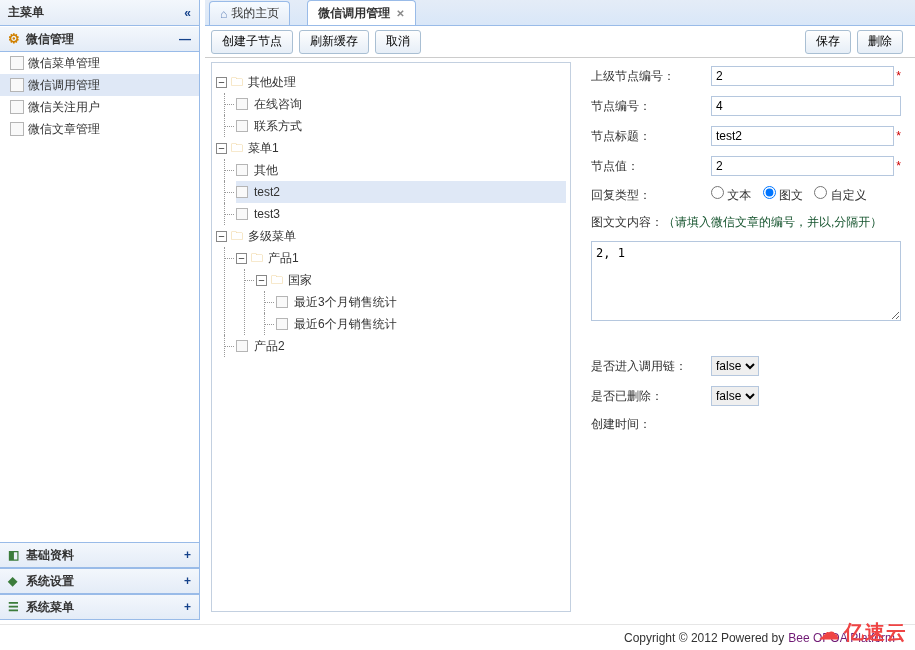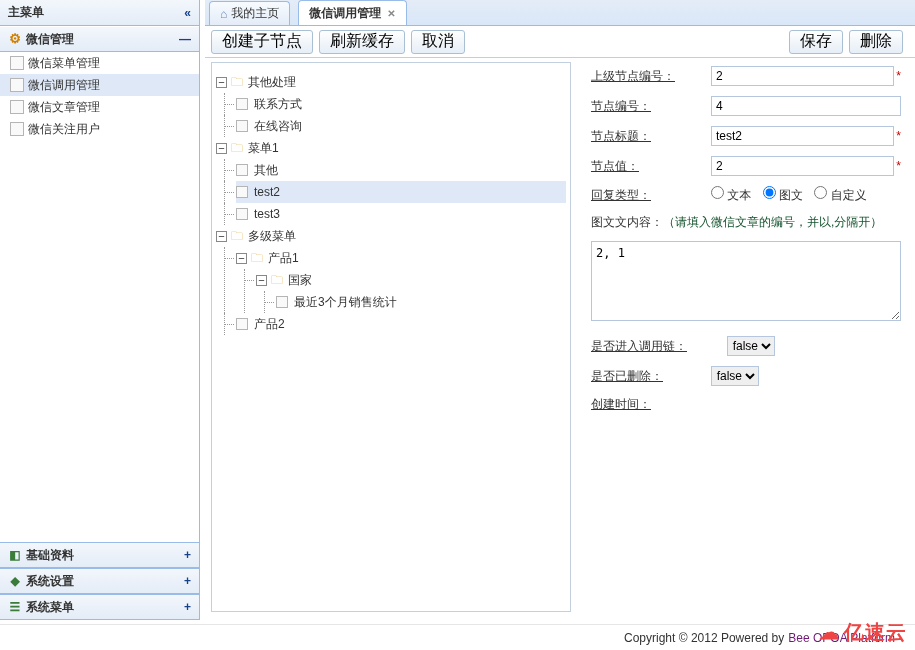--- a/index.html
+++ b/index.html
@@ -2,70 +2,70 @@
 <html><head>
 <meta charset="utf-8">
 <style>
 * { box-sizing: border-box; margin: 0; padding: 0; }
 body { font-family: Arial, "Microsoft YaHei", sans-serif; font-size: 12px; color: #333; background: #fff; width: 915px; height: 650px; position: relative; }
 
 
 .sidebar { position: absolute; left: 0; top: 0; width: 200px; height: 620px; border-right: 1px solid #99bbe8; display: flex; flex-direction: column; }
 .sidebar-header { display: flex; justify-content: space-between; align-items: center; height: 26px; padding: 0 8px; background: linear-gradient(#f3f7fc,#e4ecf7); border-bottom: 1px solid #99bbe8; font-weight: bold; }
 .collapse-btn { font-weight: bold; cursor: pointer; color: #15428b;}
-.acc-panel-header { display: flex; justify-content: space-between; align-items: center; height: 26px; padding: 0 8px; background: linear-gradient(#f3f7fc,#e4ecf7); border-top:1px solid #fff; border-bottom: 1px solid #99bbe8; font-weight: bold; cursor: pointer; text-align: center;}
+.acc-panel-header { display: flex; justify-content: space-between; align-items: center; height: 26px; padding: 0 8px; background: linear-gradient(#f3f7fc,#e4ecf7); border-top:1px solid #fff; border-bottom: 1px solid #99bbe8; font-weight: bold; cursor: pointer;}
 .acc-panel-header .toggle { color:#15428b; font-weight:bold;}
 .acc-panel-body { flex: 1; background: #fff; overflow: auto; }
 .nav-item { display: flex; align-items: center; height: 22px; padding-left: 28px; cursor: pointer; position: relative; }
 .nav-item.active { background: #dfe8f6; }
 .nav-item::before { content:""; position:absolute; left:10px; top:4px; width:12px; height:12px; border:1px solid #b5b5b5; background:#f9f9f9;}
 .acc-icon { width: 14px; height: 14px; margin-right: 4px; display:inline-block;}
 .acc-icon.cog::before { content:"⚙"; color:#d08000; font-size:13px;}
 .acc-icon.db::before { content:"◧"; color:#3b7c3b;}
 .acc-icon.sys::before { content:"◆"; color:#3b7c3b;}
 .acc-icon.menu::before { content:"☰"; color:#3b7c3b;}
 .acc-collapsed-stack {}
 .acc-collapsed-stack .acc-panel-header { border-top:1px solid #99bbe8;}
 
 
 .main { position: absolute; left: 205px; top: 0; right: 0; height: 620px; }
 .tab-bar { height: 26px; background: linear-gradient(#e4ecf7,#d9e7f8); border-bottom: 1px solid #99bbe8; display: flex; align-items: flex-end; padding-left: 4px;}
-.tab { height: 24px; display: flex; align-items: center; padding: 0 10px; border: 1px solid #99bbe8; border-bottom: none; margin-right: 8px; background: linear-gradient(#f7fbff,#e4ecf7); border-radius: 4px 4px 0 0; cursor:pointer; position:relative;}
+.tab { height: 24px; display: flex; align-items: center; padding: 0 10px; border: 1px solid #99bbe8; border-bottom: none; margin-right: 17px; background: linear-gradient(#f7fbff,#e4ecf7); border-radius: 4px 4px 0 0; cursor:pointer; position:relative;}
 .tab .home-icon::before{content:"⌂"; margin-right:4px; color:#6b8bbd;}
 .tab.active { background: #fff; font-weight: bold; height:25px;}
 .tab .close { margin-left:6px; color:#888; font-size:10px;}
 .toolbar { height: 32px; display: flex; align-items: center; padding: 4px 6px; border-bottom: 1px solid #ccc;}
-.btn { height: 24px; padding: 0 10px; margin-right: 6px; border: 1px solid #a9bfd3; background: linear-gradient(#fefefe,#e6eef7); border-radius: 3px; cursor: pointer; font-size:16px;}
+.btn { height: 24px; padding: 0 10px; margin-right: 6px; border: 1px solid #a9bfd3; background: linear-gradient(#fefefe,#e6eef7); border-radius: 3px; cursor: pointer; font-size:12px;}
 .toolbar-spacer { flex:1;}
 .content { position: absolute; top: 58px; left: 0; right: 0; bottom: 0; display: flex;}
 .tree-panel { width: 360px; border: 1px solid #c3d0e0; margin: 4px 0 8px 6px; padding: 8px 4px; overflow:auto;}
 .tree { list-style: none; }
 .tree ul { list-style:none; padding-left: 20px;}
 .tree li { position: relative; line-height: 22px;}
 .tree li::before { content:""; position:absolute; left:-12px; top:0; border-left:1px dotted #999; height:100%;}
 .tree li::after { content:""; position:absolute; left:-12px; top:11px; border-top:1px dotted #999; width:10px;}
 .tree > li::before, .tree > li::after { display:none;}
 .toggle-box { display:inline-block; width:11px; height:11px; border:1px solid #888; text-align:center; line-height:9px; font-size:11px; margin-right:4px; background:#fff; cursor:pointer; vertical-align:middle;}
 .folder-icon::before { content:"🗀"; color:#e3b04b; margin-right:3px;}
 .leaf-icon { display:inline-block; width:12px; height:12px; border:1px solid #b5b5b5; background:#f9f9f9; margin-right:4px; vertical-align:middle;}
 .tree-label { cursor:pointer; padding:0 2px;}
 .tree-label.selected { background:#dfe8f6;}
 .tree-row.selected-row { background:#dfe8f6;}
 .tree-row { display:flex; align-items:center;}
 
 
 .form-panel { flex:1; padding: 8px 14px 8px 20px;}
 .form-row { display:flex; align-items:center; margin-bottom: 10px;}
-.form-label { width: 120px; text-decoration: underline; }
+.form-label { width: 120px; }
 .form-input { flex:1; height:20px; border:1px solid #b5c7de; padding:0 4px; font-size:12px;}
 .req { color:#c00; margin-left:2px;}
 .radio-group label { margin-right: 8px;}
 .hint { color:#14532d;}
 .textarea { width:100%; height:80px; border:1px solid #b5c7de; resize:both; padding:4px; font-size:12px;}
-.select { height:20px; border:1px solid #b5c7de; font-size:12px;text-align:right;}
+.select { height:20px; border:1px solid #b5c7de; font-size:12px;}
 .readonly { background:#f0f0f0;}
 
 
 .footer { position:absolute; left:0; right:0; bottom:0; height:26px; display:flex; align-items:center; justify-content:flex-end; padding-right:20px; color:#333; border-top:1px solid #e6e6e6;padding-left:47px;}
 .footer a { color:#701a75; text-decoration:none; margin-left:4px;}
 .watermark { position:absolute; right:8px; bottom:4px; color:#ef4444; font-size:20px; font-weight:bold; letter-spacing:1px;}
 .watermark .cloud::before{content:"☁"; margin-right:4px;}
 </style>
 </head>
 <body>
@@ -81,24 +81,24 @@
     <span class="toggle">—</span>
   </div>
   <div class="acc-panel-body">
     <div class="nav-item">
         <span>微信菜单管理</span>
       </div>
     <div class="nav-item active">
         <span>微信调用管理</span>
       </div>
     <div class="nav-item">
+        <span>微信关注用户</span>
+      </div>
+    <div class="nav-item">
         <span>微信文章管理</span>
-      </div>
-    <div class="nav-item">
-        <span>微信关注用户</span>
       </div>
   </div>
 
   <div class="acc-collapsed-stack">
     <div class="acc-panel-header">
       <span><span class="acc-icon db"></span><span>基础资料</span></span>
       <span class="toggle">+</span>
     </div>
     <div class="acc-panel-header">
       <span><span class="acc-icon sys"></span><span>系统设置</span></span>
@@ -138,27 +138,27 @@
           <li>
             <div class="tree-row">
               <span class="toggle-box">−</span>
               <span class="folder-icon"></span>
               <span class="tree-label">其他处理</span>
             </div>
             <ul>
               <li>
                 <div class="tree-row">
                   <span class="leaf-icon"></span>
+                  <span class="tree-label">在线咨询</span>
+                </div>
+              </li>
+              <li>
+                <div class="tree-row">
+                  <span class="leaf-icon"></span>
                   <span class="tree-label">联系方式</span>
-                </div>
-              </li>
-              <li>
-                <div class="tree-row">
-                  <span class="leaf-icon"></span>
-                  <span class="tree-label">在线咨询</span>
                 </div>
               </li>
             </ul>
           </li>
           <li>
             <div class="tree-row">
               <span class="toggle-box">−</span>
               <span class="folder-icon"></span>
               <span class="tree-label">菜单1</span>
             </div>
@@ -203,20 +203,26 @@
                       <span class="folder-icon"></span>
                       <span class="tree-label">国家</span>
                     </div>
                     <ul>
                       <li>
                         <div class="tree-row">
                           <span class="leaf-icon"></span>
                           <span class="tree-label">最近3个月销售统计</span>
                         </div>
                       </li>
+                      <li>
+                        <div class="tree-row">
+                          <span class="leaf-icon"></span>
+                          <span class="tree-label">最近6个月销售统计</span>
+                        </div>
+                      </li>
                     </ul>
                   </li>
                 </ul>
               </li>
               <li>
                 <div class="tree-row">
                   <span class="leaf-icon"></span>
                   <span class="tree-label">产品2</span>
                 </div>
               </li>
@@ -252,21 +258,21 @@
           <label><input type="radio" name="rt" checked="" style=""> <span>图文</span></label>
           <label><input type="radio" name="rt" style=""> <span>自定义</span></label>
         </div>
       </div>
       <div class="form-row">
         <span>图文文内容：</span>
         <span class="hint">（请填入微信文章的编号，并以,分隔开）</span>
       </div>
       <textarea class="textarea" style="">2, 1</textarea>
 
-      <div class="form-row" style="margin-top:12px;gap:16px;">
+      <div class="form-row" style="margin-top:32px;">
         <div class="form-label">是否进入调用链：</div>
         <select class="select"><option>false</option></select>
       </div>
       <div class="form-row">
         <div class="form-label">是否已删除：</div>
         <select class="select"><option>false</option></select>
       </div>
       <div class="form-row">
         <div class="form-label">创建时间：</div>
       </div>

